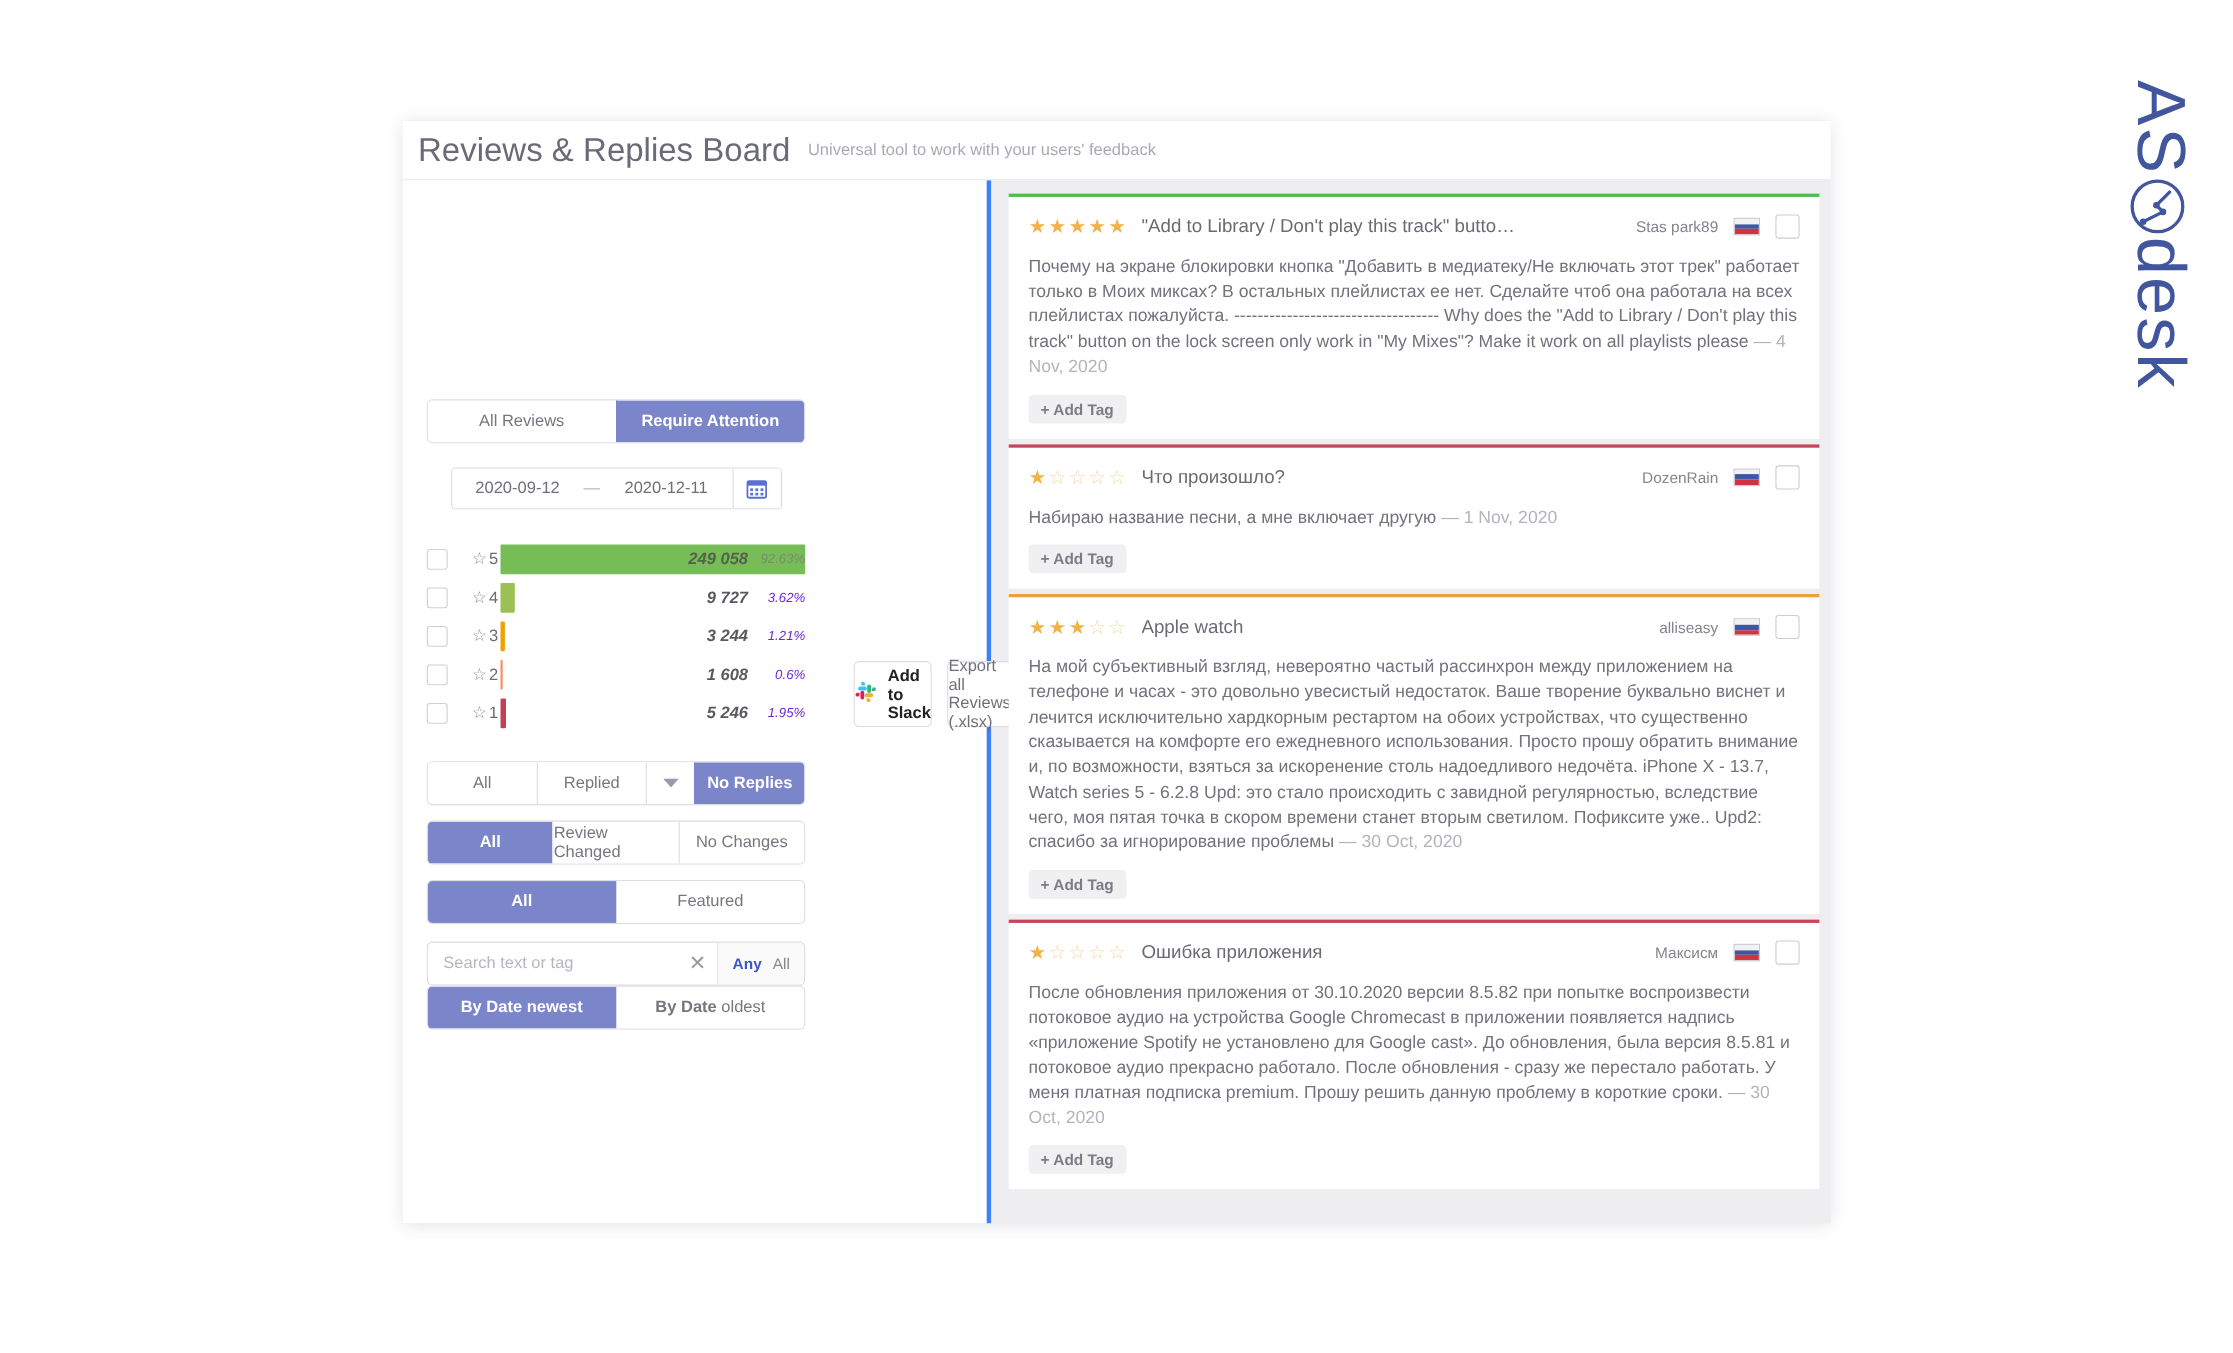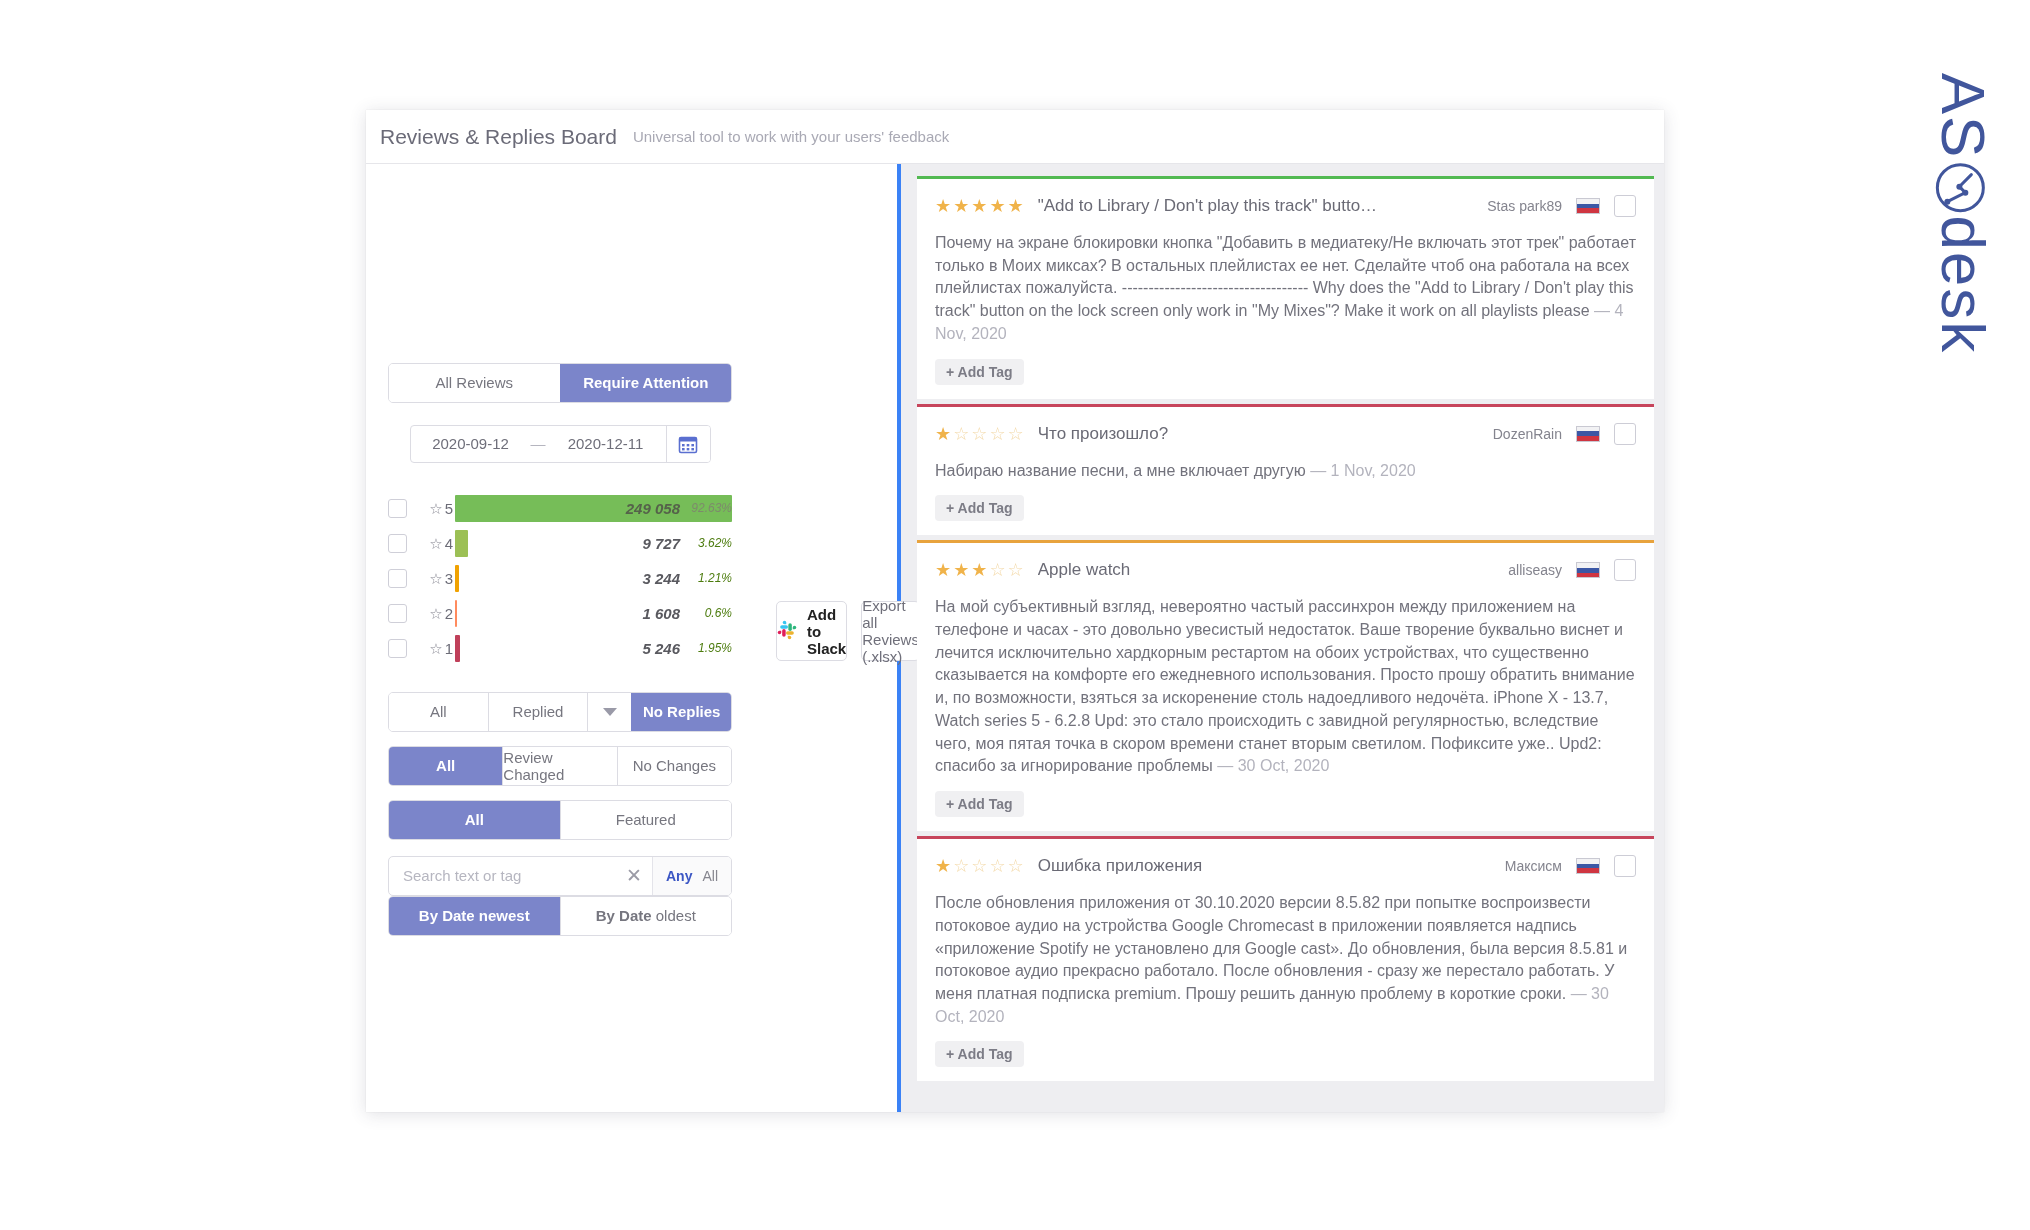--- a/index.html
+++ b/index.html
@@ -64,21 +64,21 @@
 
   .win-header {
     height: 54px;
     border-bottom: 1px solid #e6e6ea;
     display: flex;
     align-items: center;
     padding-left: 14px;
     background: #ffffff;
   }
   .win-title {
-    font-size: 21px;
+    font-size: 30px;
     color: #6b6b78;
     font-weight: 400;
   }
   .win-sub {
     font-size: 15px;
     color: #a9a9b4;
     margin-left: 16px;
     padding-left: 0;
   }
 
@@ -210,21 +210,21 @@
     font-size: 15px;
     font-weight: 700;
     color: #59595f;
   }
   .bar-pct {
     position: absolute;
     right: 0;
     width: 48px;
     text-align: right;
     font-size: 12px;
-    color: #4d7c0f;
+    color: #6d28d9;
   }
   .rate-row.top .bar-num { color: #55624a; }
   .rate-row.top .bar-pct { color: #7d8a6c; }
 
   
   .filters { margin-top: 26px; display: flex; flex-direction: column; gap: 14px; }
   .seg.with-caret .caret-cell {
     width: 44px;
     flex: 0 0 44px;
     border-left: 1px solid #dcdce3;

